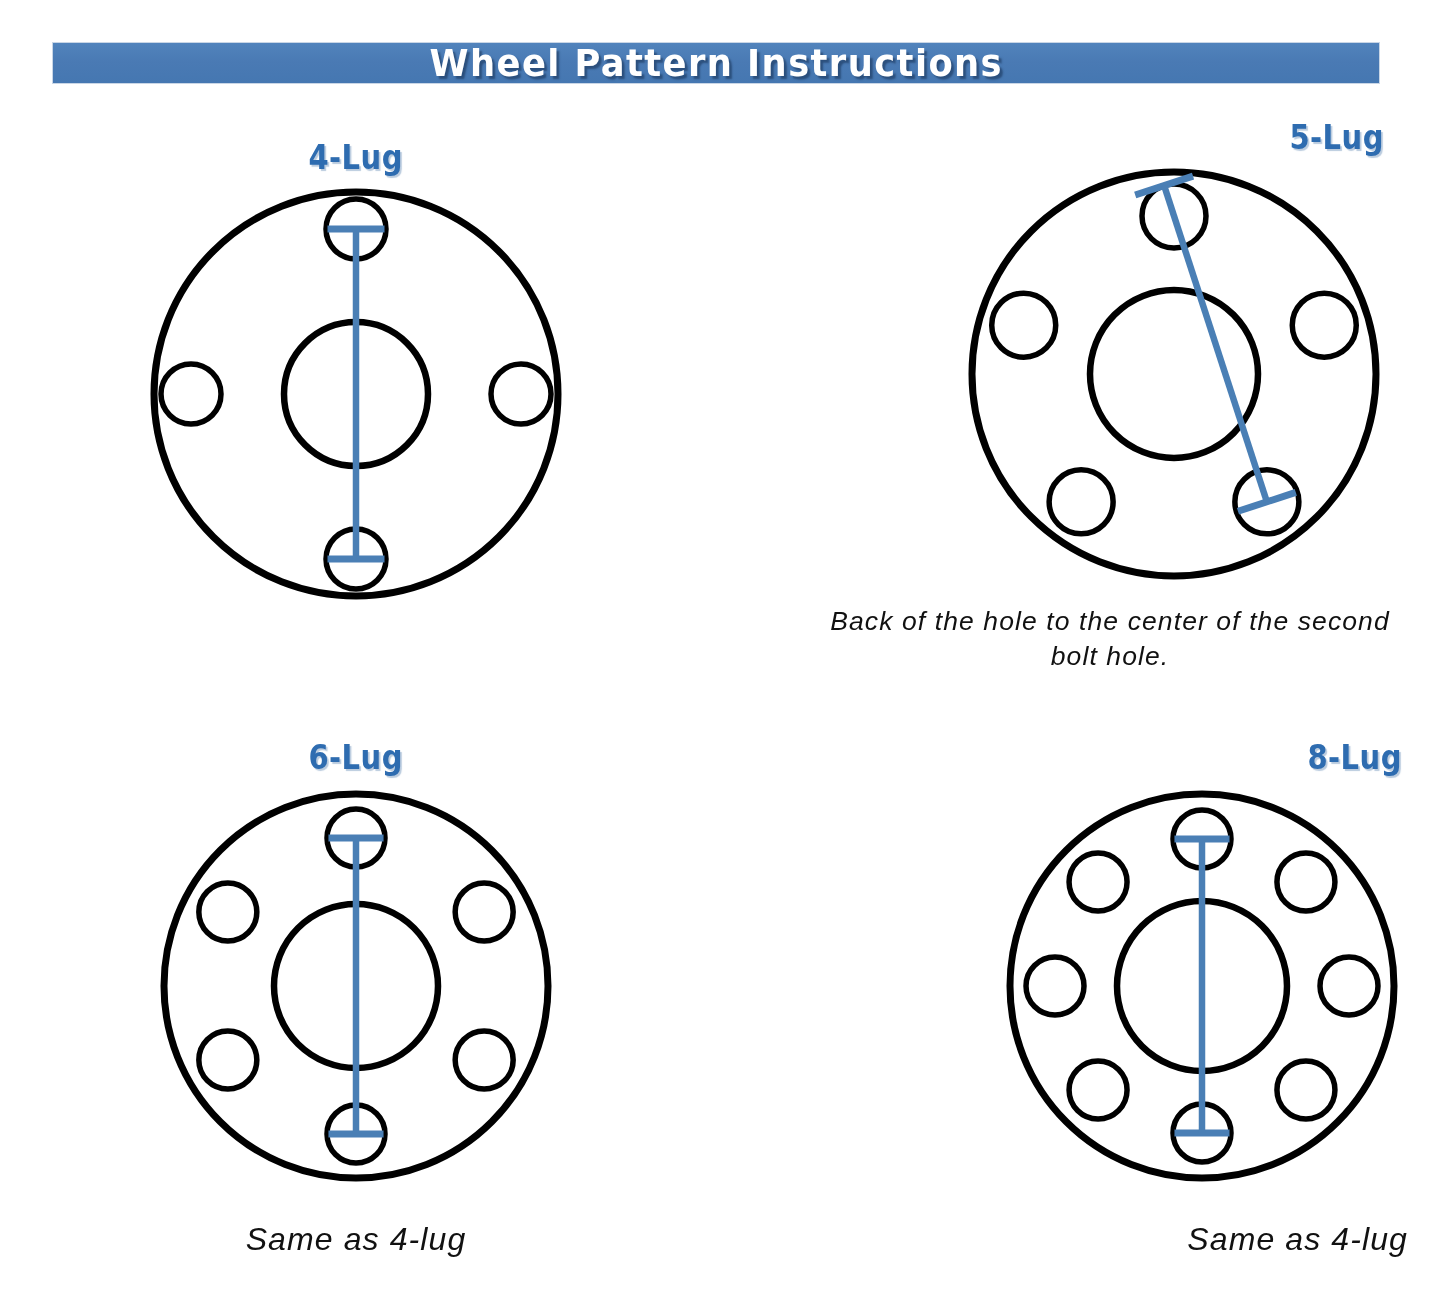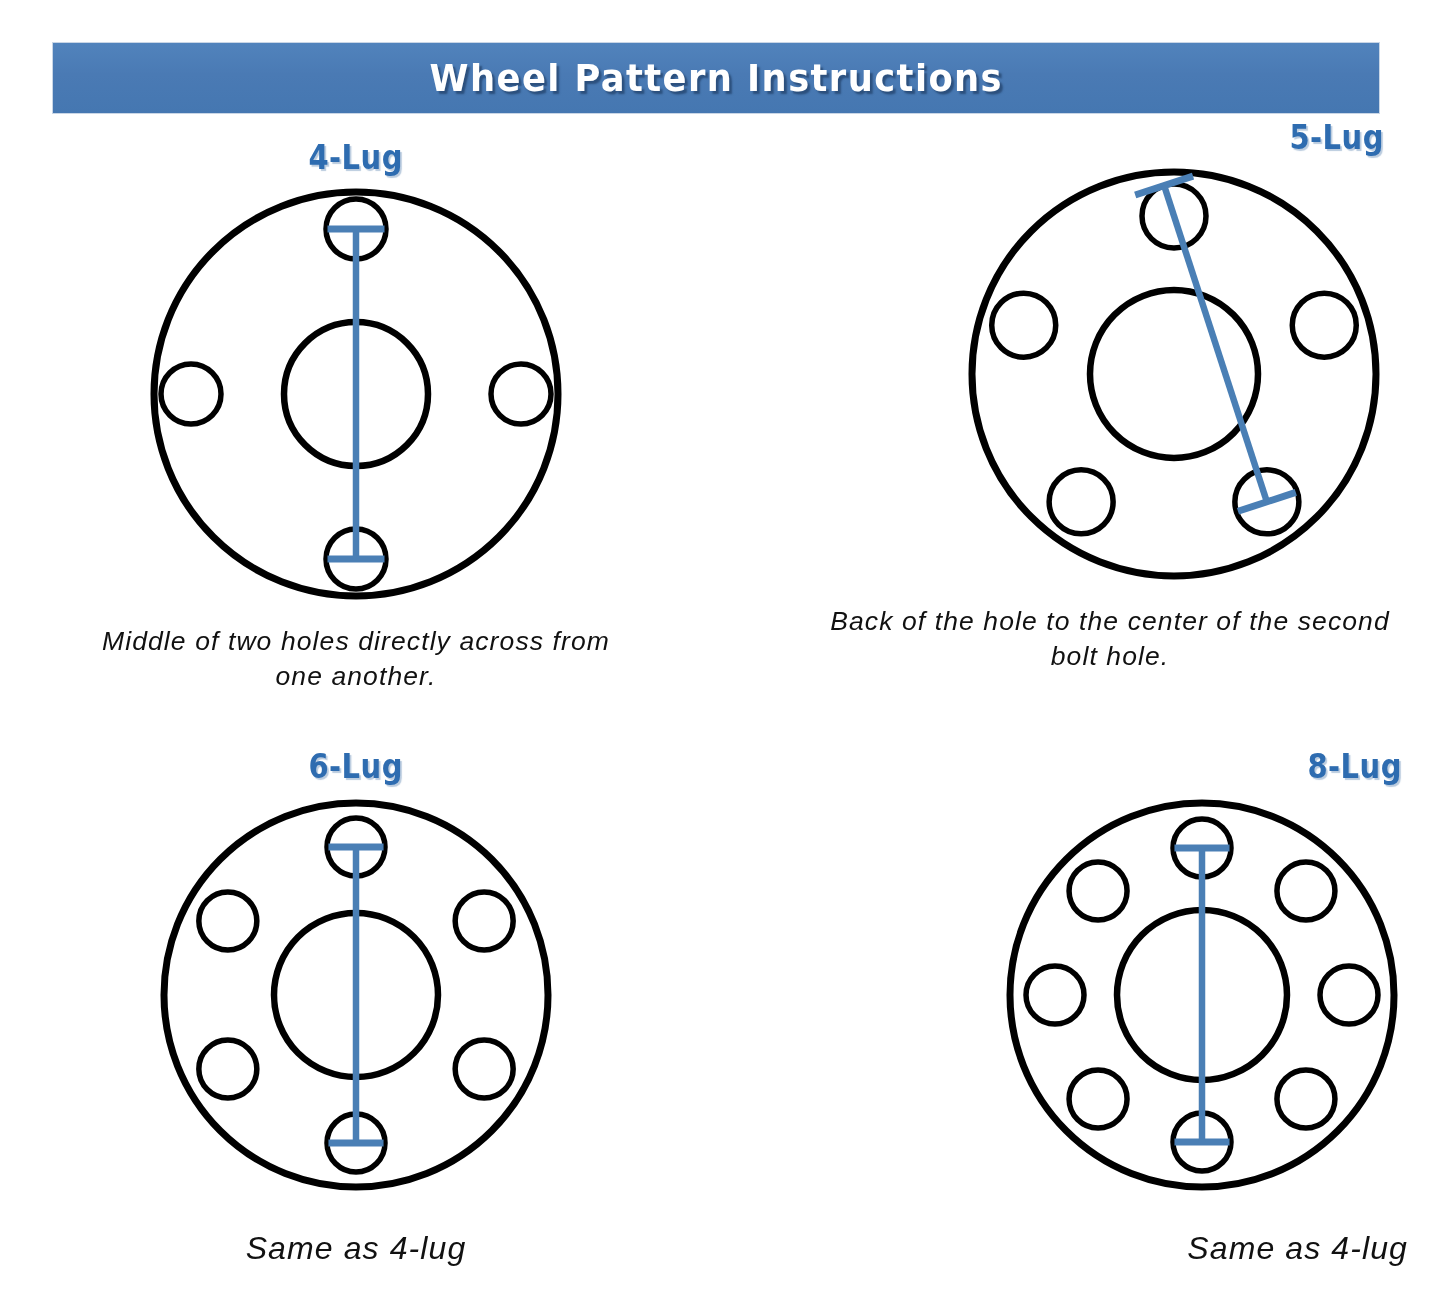--- a/index.html
+++ b/index.html
@@ -14,21 +14,21 @@
     position: relative;
     overflow: hidden;
   }
 
   
   #title-banner {
     position: absolute;
     left: 52px;
     top: 42px;
     width: 1328px;
-    height: 72px;
+    height: 42px;
     background: linear-gradient(to bottom, #5183bc 0%, #4a7ab4 45%, #4577b1 100%);
     border: 1px solid #c9d6e6;
     box-sizing: border-box;
     display: flex;
     align-items: center;
     justify-content: center;
   }
   #title-banner .title-text {
     color: #ffffff;
     font-family: "DejaVu Sans", sans-serif;
@@ -51,21 +51,21 @@
   .panel {
     position: absolute;
     width: 700px;
     display: flex;
     flex-direction: column;
     align-items: center;
   }
   .panel-col-left  { left: 36px; }
   .panel-col-right { left: 700px; }
   .panel-row-top    { top: 0px; }
-  .panel-row-bottom { top: 614px; margin-top: 9px; }
+  .panel-row-bottom { top: 614px; }
 
   .lug-heading {
     font-family: "DejaVu Sans", sans-serif;
     font-weight: bold;
     font-size: 33px;
     color: #2e6cb0;
     letter-spacing: 0.5px;
     transform: scaleX(0.88);
     text-shadow: 2px 2px 1px rgba(130, 160, 195, 0.55);
     margin: 0 0 4px 0;
@@ -111,21 +111,20 @@
           <circle cx="216" cy="216" r="72" fill="none" stroke="#000000" stroke-width="6.5"></circle>
           <circle cx="216" cy="51" r="30" fill="none" stroke="#000000" stroke-width="5.5"></circle>
           <circle cx="51" cy="215.99999999999997" r="30" fill="none" stroke="#000000" stroke-width="5.5"></circle>
           <circle cx="215.99999999999997" cy="381" r="30" fill="none" stroke="#000000" stroke-width="5.5"></circle>
           <circle cx="381" cy="216" r="30" fill="none" stroke="#000000" stroke-width="5.5"></circle>
           <line x1="187.5" y1="51" x2="244.5" y2="51" stroke="#4a7fb5" stroke-width="7" stroke-linecap="butt"></line>
           <line x1="187.49999999999997" y1="381" x2="244.49999999999997" y2="381" stroke="#4a7fb5" stroke-width="7" stroke-linecap="butt"></line>
           <line x1="216" y1="51" x2="215.99999999999997" y2="381" stroke="#4a7fb5" stroke-width="6.5" stroke-linecap="butt"></line>
         </svg>
       </div>
-    <div class="caption">Middle of two holes directly across from one another.</div>
   </div>
 
   <div class="panel panel-col-right panel-row-top" id="panel-5lug">
     <div class="lug-heading">5-Lug</div>
     <div class="wheel-holder">
         <svg class="wheel-svg" width="432" height="432" viewBox="0 0 432 432">
           <circle cx="216" cy="216" r="202" fill="none" stroke="#000000" stroke-width="7"></circle>
           <circle cx="216" cy="216" r="84" fill="none" stroke="#000000" stroke-width="6.5"></circle>
           <circle cx="216" cy="58" r="32" fill="none" stroke="#000000" stroke-width="5.5"></circle>
           <circle cx="65.73307042536575" cy="167.1753148887583" r="32" fill="none" stroke="#000000" stroke-width="5.5"></circle>

